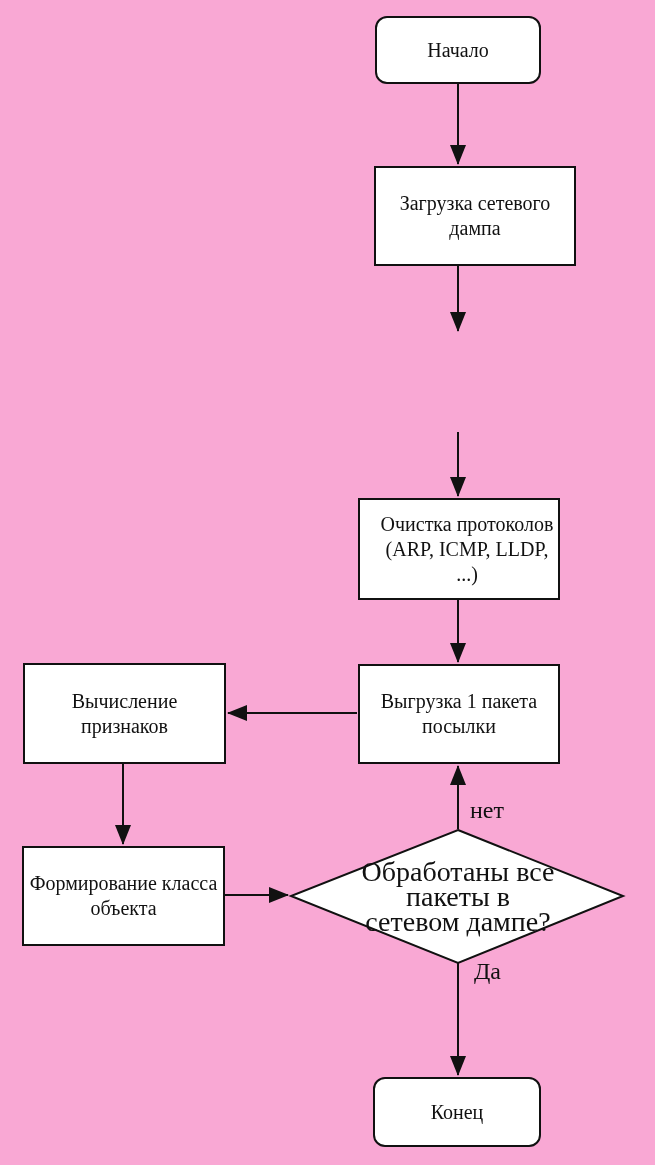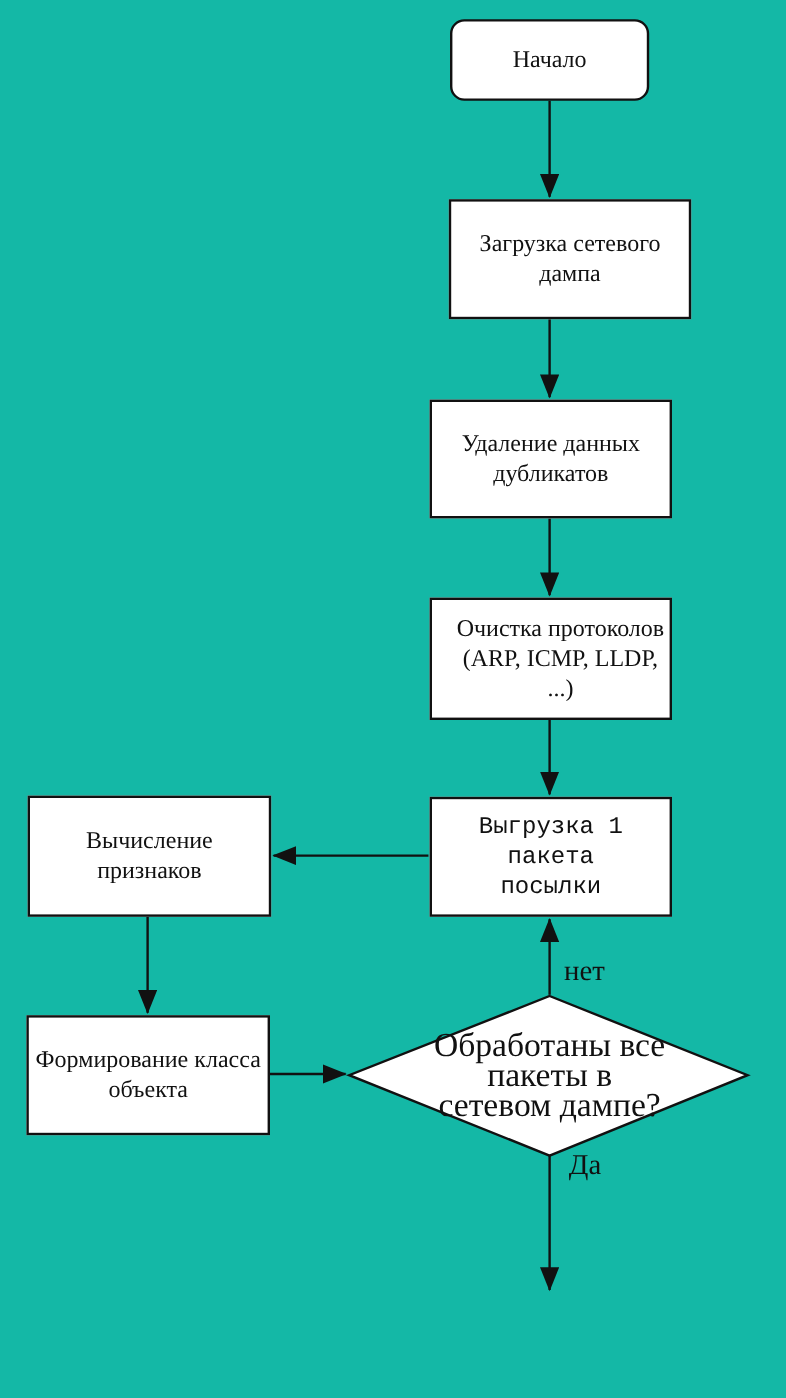--- a/index.html
+++ b/index.html
@@ -4,21 +4,21 @@
 <style>
   html, body {
     margin: 0;
     padding: 0;
     background: #ffffff;
   }
   .canvas {
     position: relative;
     width: 655px;
     height: 1165px;
-    background: #14b8a6;
+    background: #f9a8d4;
     font-family: "Liberation Serif", serif;
     color: #111111;
     overflow: hidden;
   }
   .edges-svg {
     position: absolute;
     left: 0;
     top: 0;
     width: 655px;
     height: 1165px;
@@ -88,48 +88,47 @@
 
   <div class="node terminal" style="left:375px; top:16px; width:166px; height:68px;">
     <span class="lbl">Начало</span>
   </div>
 
   <div class="node" style="left:358px; top:166px; width:202px; height:100px;margin-left:16px;">
     <span class="lbl">Загрузка сетевого
 дампа</span>
   </div>
 
-  <div class="node" style="left:358px; top:333px; width:202px; height:99px;">
-    <span class="lbl">Удаление данных
-дубликатов</span>
-  </div>
 
   <div class="node" style="left:358px; top:498px; width:202px; height:102px;padding-left:16px;">
     <span class="lbl">Очистка протоколов
 (ARP, ICMP, LLDP, ...)</span>
   </div>
 
-  <div class="node" style="left:358px; top:664px; width:202px; height:100px;font-family:Liberation Mono, monospace;">
+  <div class="node" style="left:358px; top:664px; width:202px; height:100px;">
     <span class="lbl">Выгрузка 1 пакета
 посылки</span>
   </div>
 
   <div class="node" style="left:22px; top:846px; width:203px; height:100px;">
     <span class="lbl">Формирование класса
 объекта</span>
   </div>
 
   <div class="node" style="left:23px; top:663px; width:203px; height:101px;">
     <span class="lbl">Вычисление
 признаков</span>
   </div>
 
   <div class="decision-text" style="left:328px; top:864px; width:260px; height:64px;">
     <span class="lbl">Обработаны все пакеты в
 сетевом дампе?</span>
   </div>
 
+  <div class="node terminal" style="left:373px; top:1077px; width:168px; height:70px;">
+    <span class="lbl">Конец</span>
+  </div>
 
   <div class="edge-label" style="left:470px; top:798px;">нет</div>
 
   <div class="edge-label" style="left:474px; top:959px;">Да</div>
 
 </div>
 
 </body></html>

